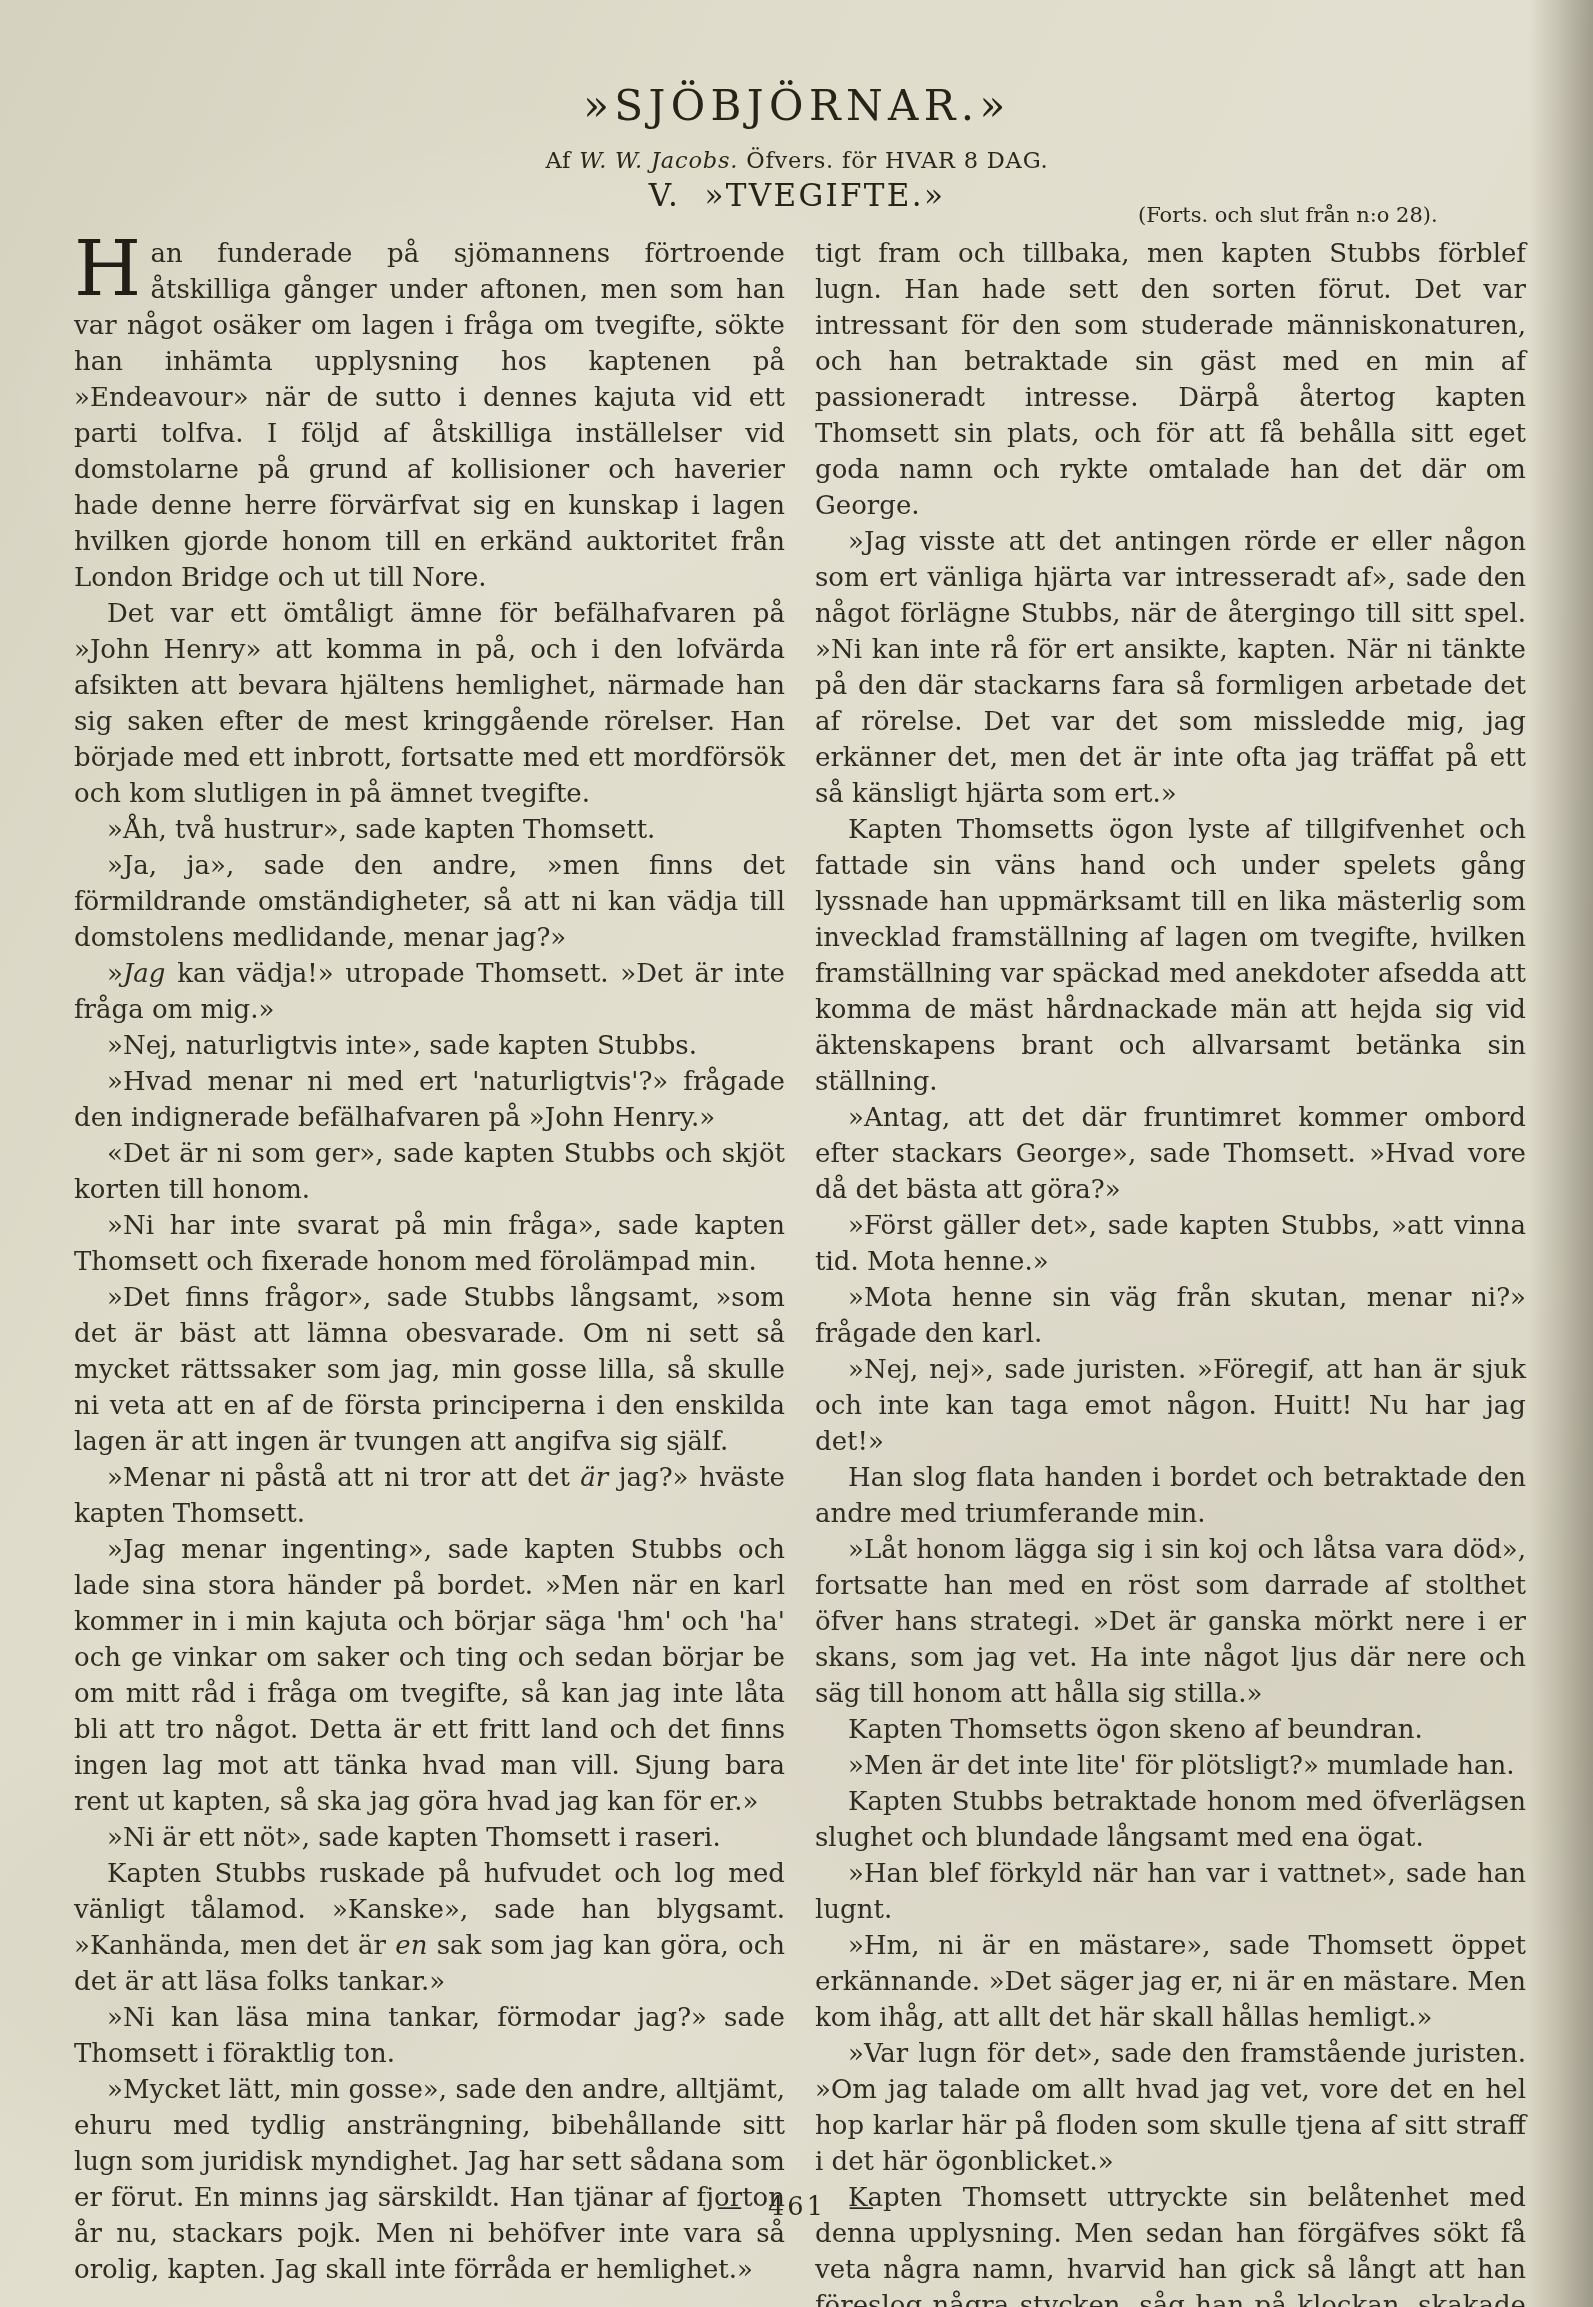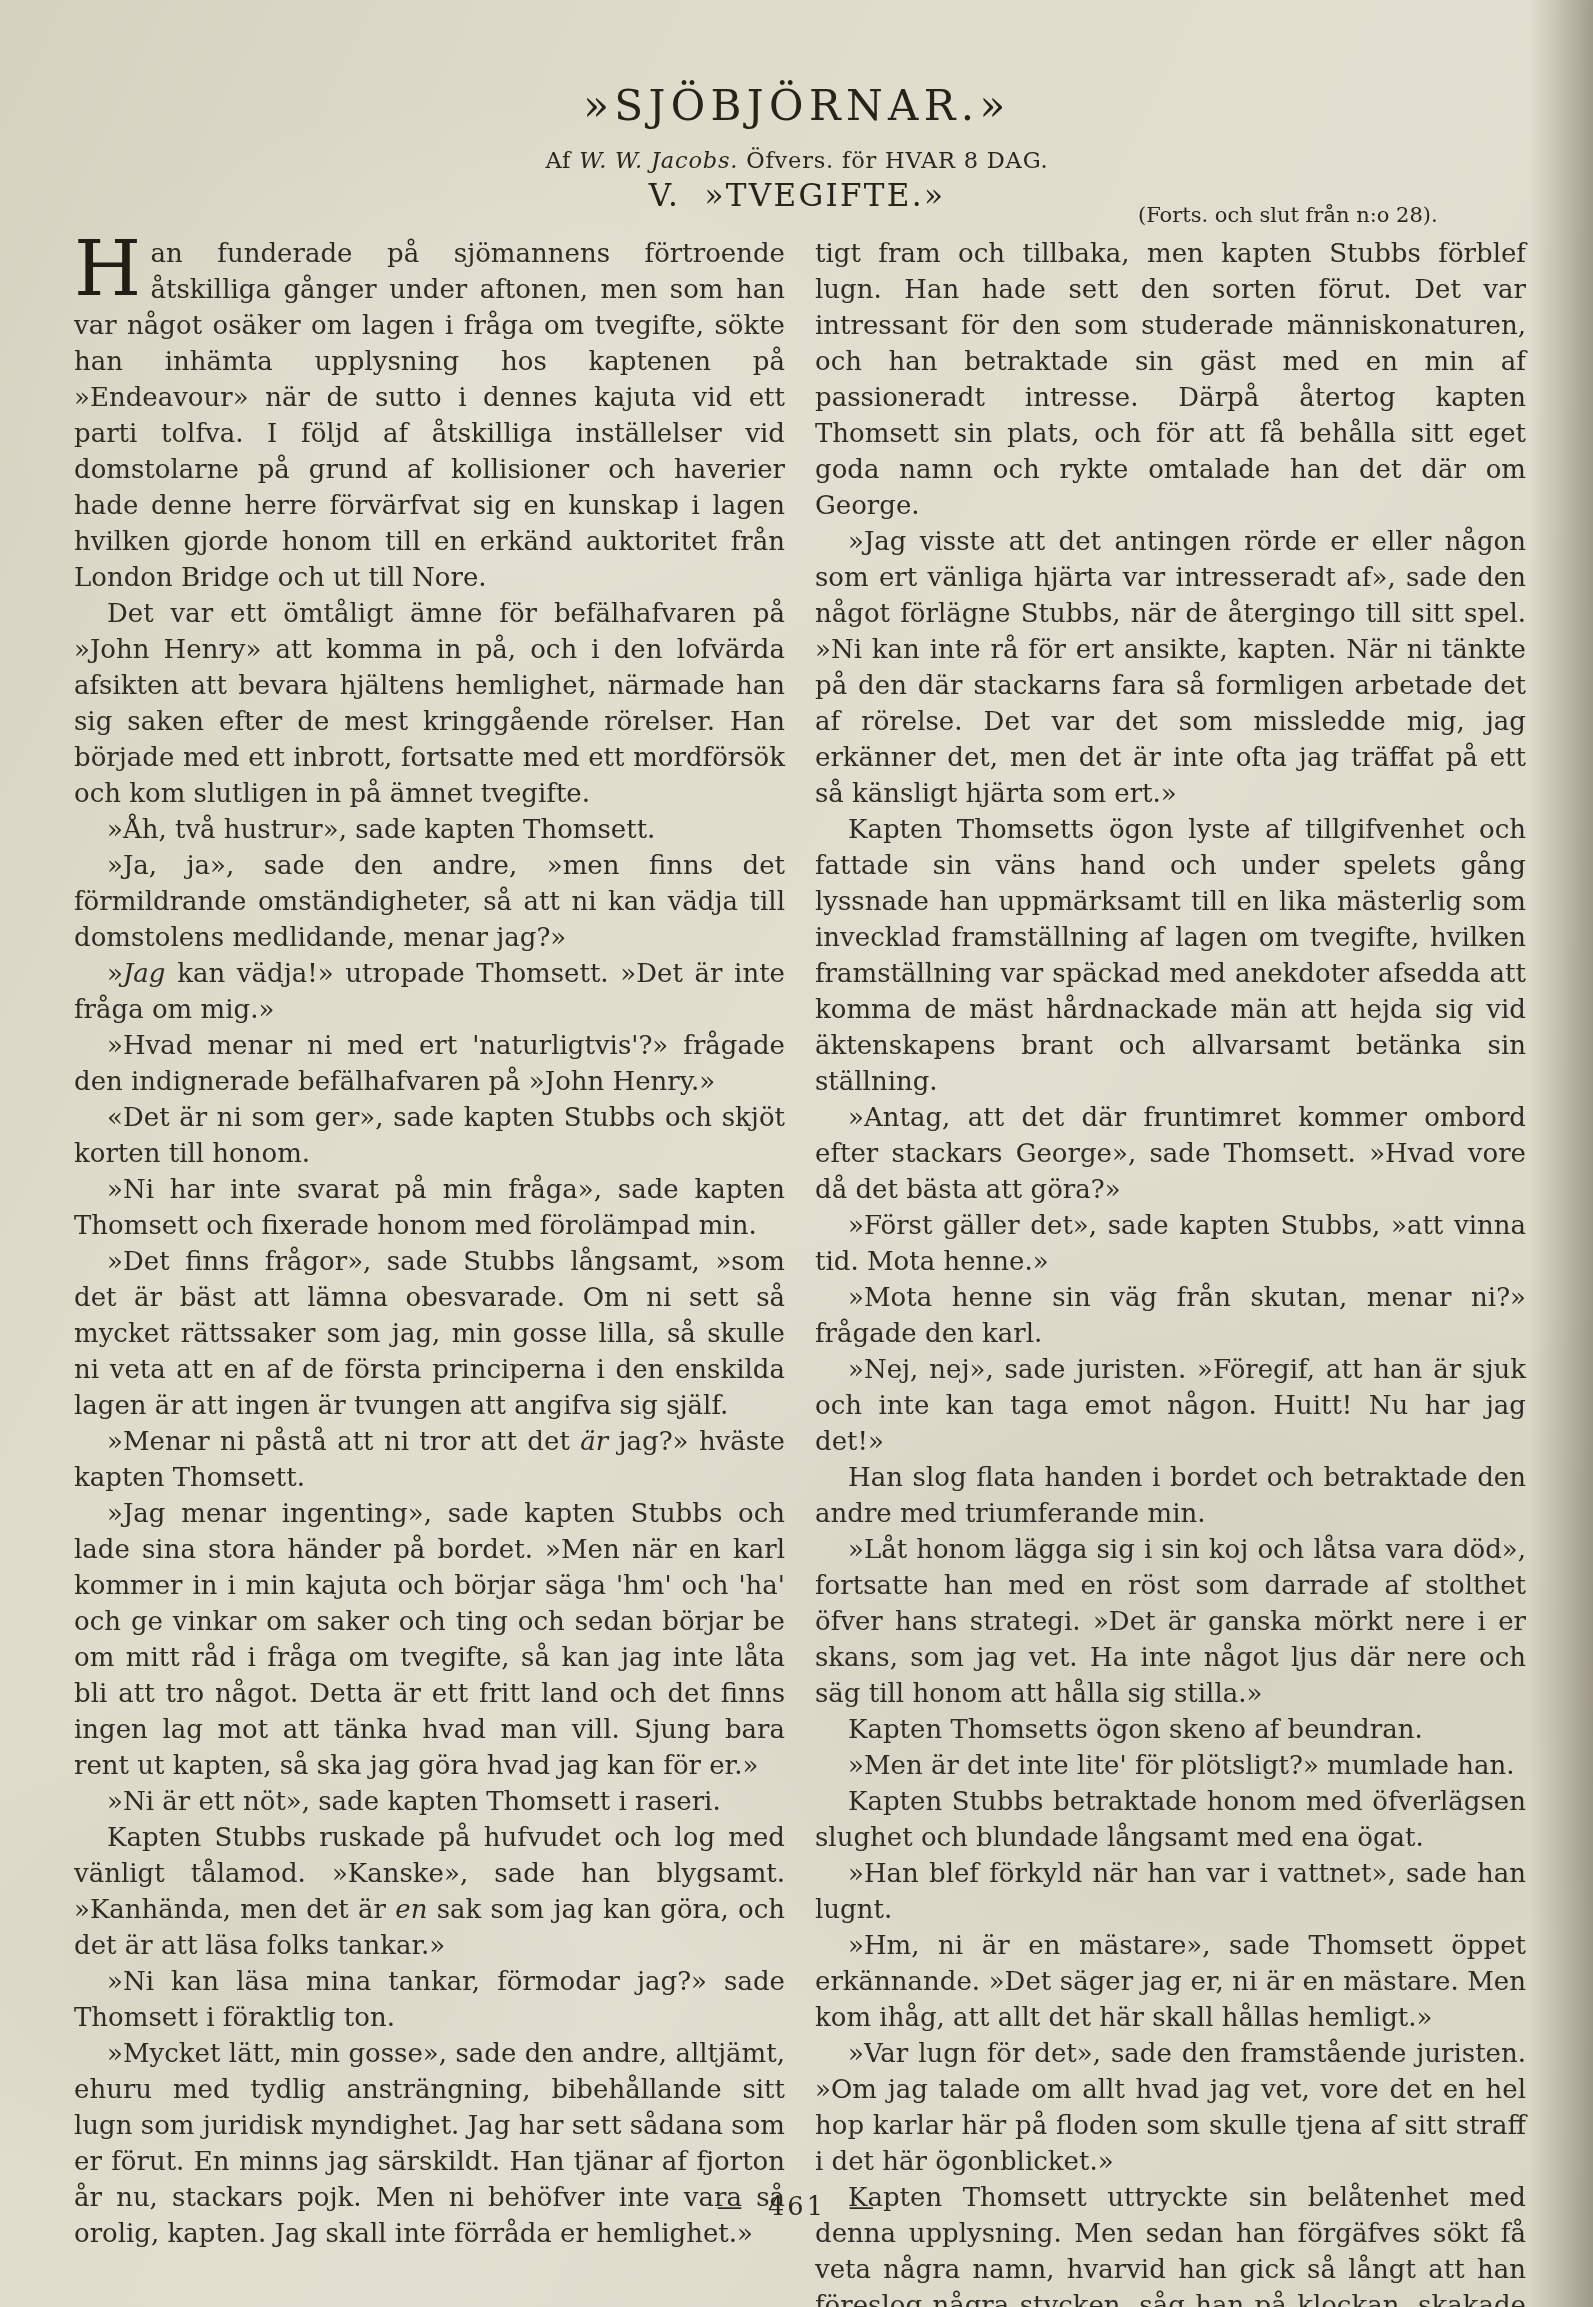--- a/index.html
+++ b/index.html
@@ -106,20 +106,21 @@
   <div class="byline">Af <em>W. W. Jacobs.</em>  Öfvers. för HVAR 8 DAG.</div>
   <div class="chapter">V.  »TVEGIFTE.»</div>
   <div class="forts">(Forts. och slut från n:o 28).</div>
 
   <div class="col col-left">
       <p class="noindent"><span class="dropcap">H</span>an funderade på sjömannens förtroende åtskilliga gånger under aftonen, men som han var något osäker om lagen i fråga om tvegifte, sökte han inhämta upplysning hos kaptenen på »Endeavour» när de sutto i dennes kajuta vid ett parti tolfva. I följd af åtskilliga inställelser vid domstolarne på grund af kollisioner och haverier hade denne herre förvärfvat sig en kunskap i lagen hvilken gjorde honom till en erkänd auktoritet från London Bridge och ut till Nore.</p>
       <p>Det var ett ömtåligt ämne för befälhafvaren på »John Henry» att komma in på, och i den lofvärda afsikten att bevara hjältens hemlighet, närmade han sig saken efter de mest kringgående rörelser. Han började med ett inbrott, fortsatte med ett mordförsök och kom slutligen in på ämnet tvegifte.</p>
       <p>»Åh, två hustrur», sade kapten Thomsett.</p>
       <p>»Ja, ja», sade den andre, »men finns det förmildrande omständigheter, så att ni kan vädja till domstolens medlidande, menar jag?»</p>
       <p>»<em>Jag</em> kan vädja!» utropade Thomsett. »Det är inte fråga om mig.»</p>
+      <p>»Nej, naturligtvis inte», sade kapten Stubbs.</p>
       <p>»Hvad menar ni med ert 'naturligtvis'?» frågade den indignerade befälhafvaren på »John Henry.»</p>
       <p>«Det är ni som ger», sade kapten Stubbs och skjöt korten till honom.</p>
       <p>»Ni har inte svarat på min fråga», sade kapten Thomsett och fixerade honom med förolämpad min.</p>
       <p>»Det finns frågor», sade Stubbs långsamt, »som det är bäst att lämna obesvarade. Om ni sett så mycket rättssaker som jag, min gosse lilla, så skulle ni veta att en af de första principerna i den enskilda lagen är att ingen är tvungen att angifva sig själf.</p>
       <p>»Menar ni påstå att ni tror att det <em>är</em> jag?» hväste kapten Thomsett.</p>
       <p>»Jag menar ingenting», sade kapten Stubbs och lade sina stora händer på bordet. »Men när en karl kommer in i min kajuta och börjar säga 'hm' och 'ha' och ge vinkar om saker och ting och sedan börjar be om mitt råd i fråga om tvegifte, så kan jag inte låta bli att tro något. Detta är ett fritt land och det finns ingen lag mot att tänka hvad man vill. Sjung bara rent ut kapten, så ska jag göra hvad jag kan för er.»</p>
       <p>»Ni är ett nöt», sade kapten Thomsett i raseri.</p>
       <p>Kapten Stubbs ruskade på hufvudet och log med vänligt tålamod. »Kanske», sade han blygsamt. »Kanhända, men det är <em>en</em> sak som jag kan göra, och det är att läsa folks tankar.»</p>
       <p>»Ni kan läsa mina tankar, förmodar jag?» sade Thomsett i föraktlig ton.</p>
       <p>»Mycket lätt, min gosse», sade den andre, alltjämt, ehuru med tydlig ansträngning, bibehållande sitt lugn som juridisk myndighet. Jag har sett sådana som er förut. En minns jag särskildt. Han tjänar af fjorton år nu, stackars pojk. Men ni behöfver inte vara så orolig, kapten. Jag skall inte förråda er hemlighet.»</p>

